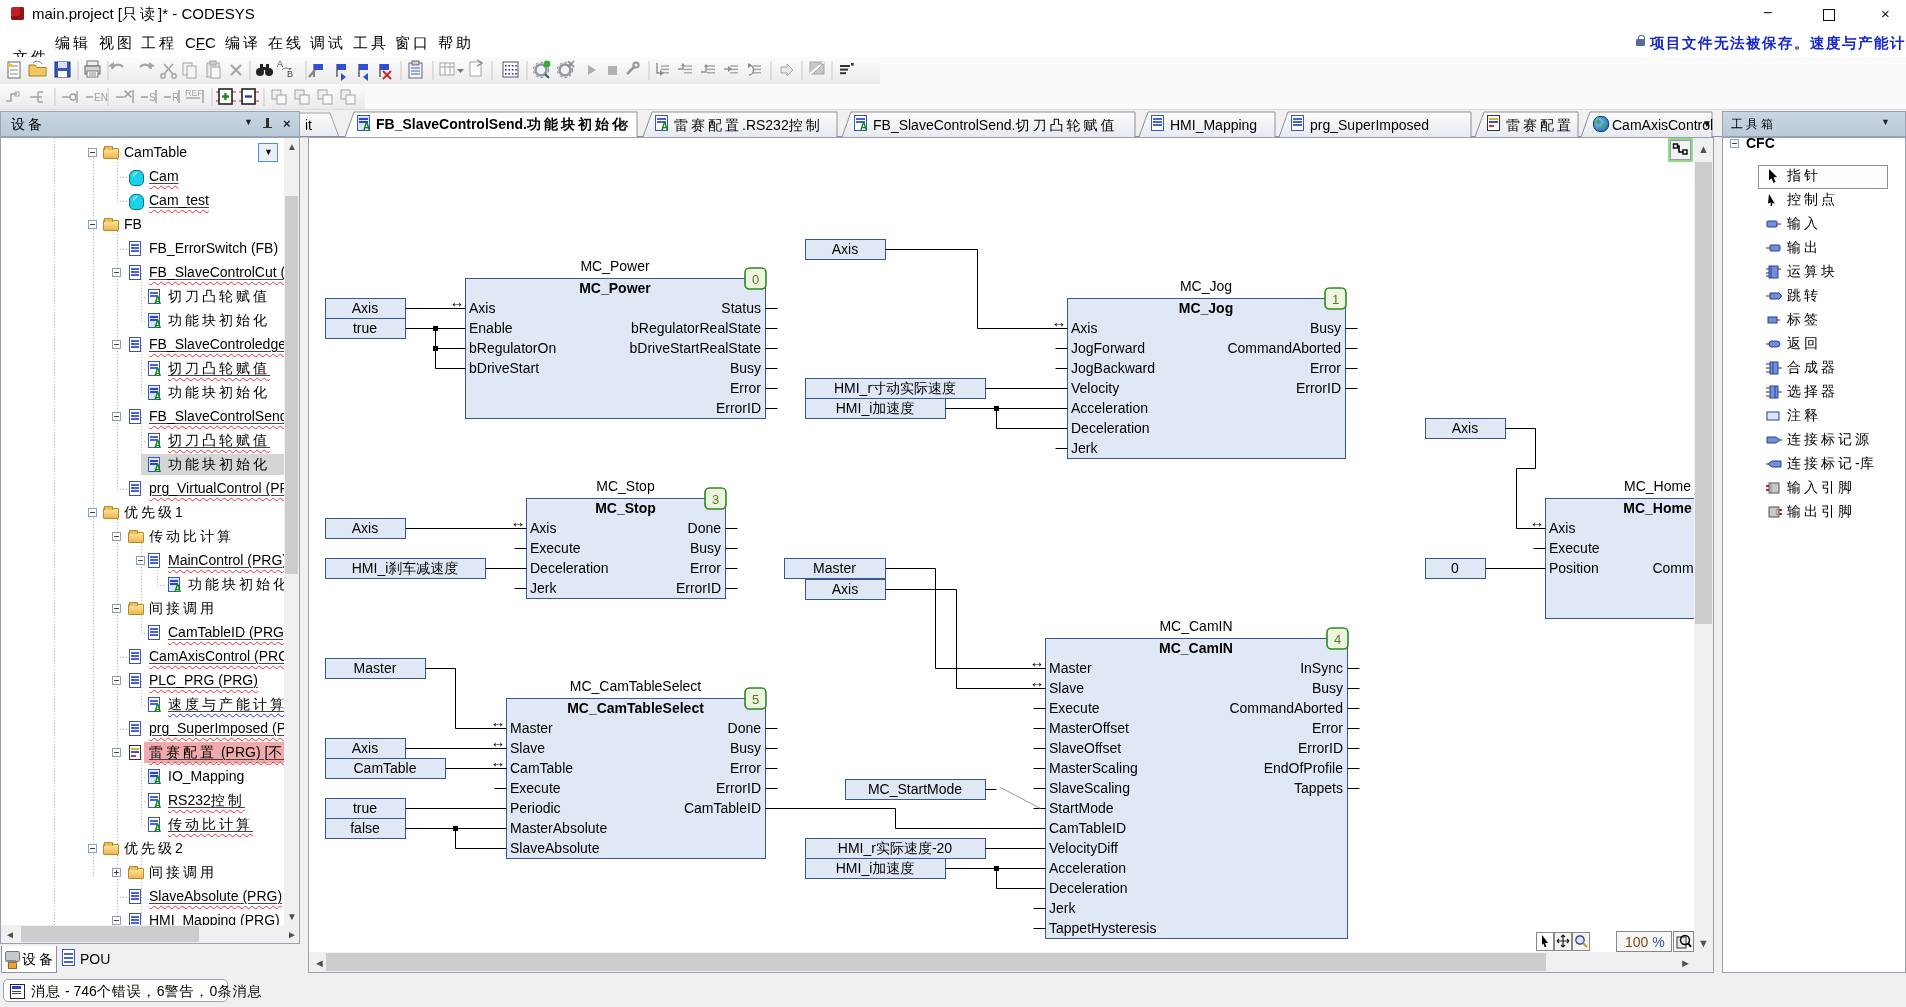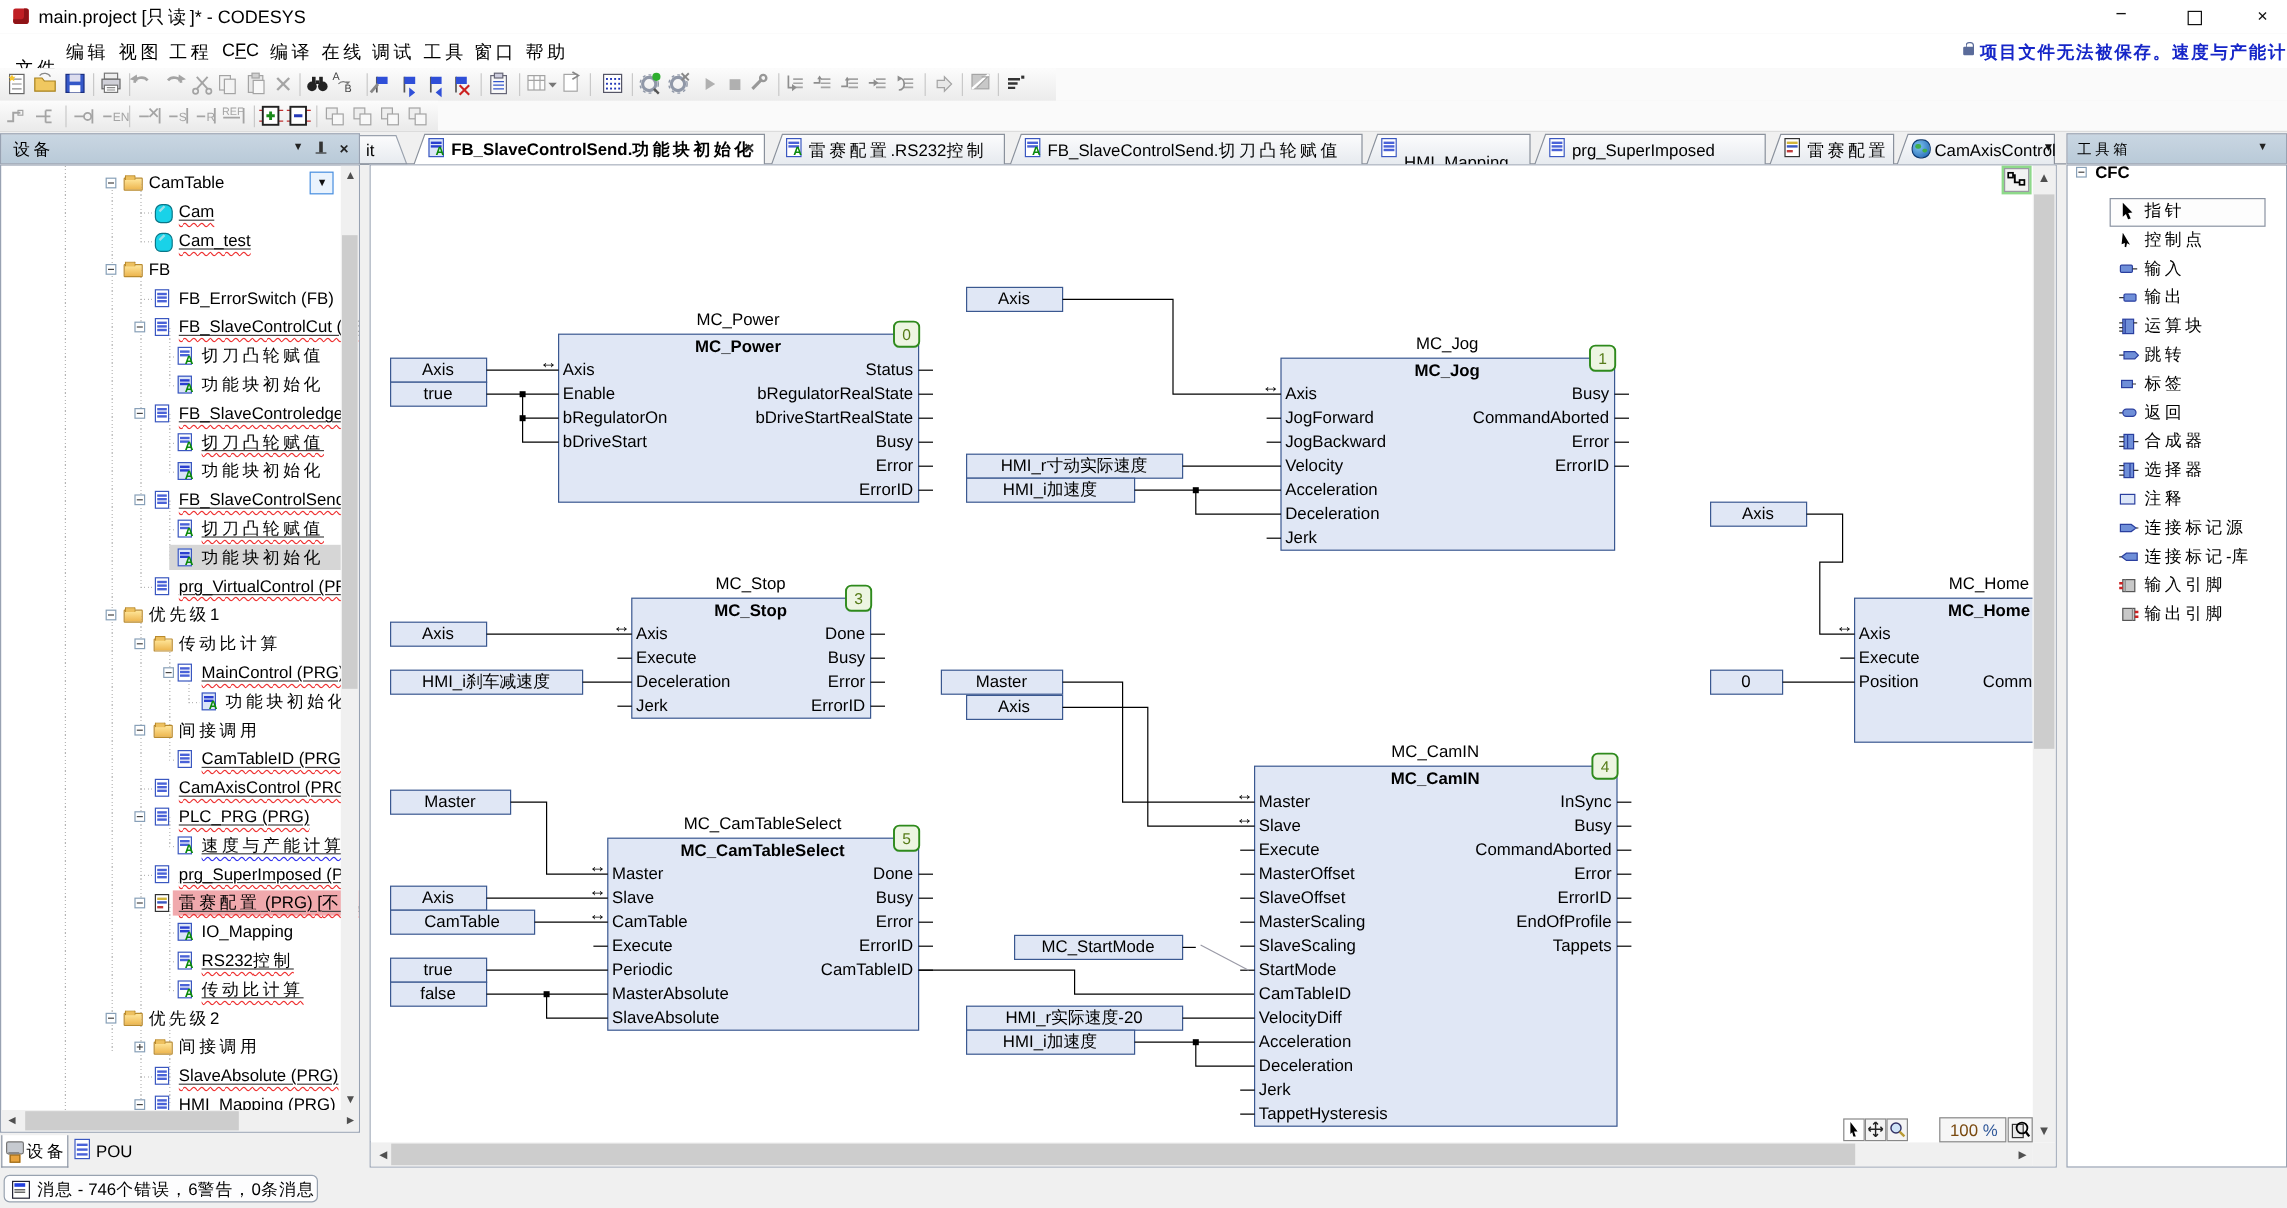--- a/index.html
+++ b/index.html
@@ -480,21 +480,21 @@
 <div class="ab" style="left:5px;top:951px;width:13px;height:9px;background:#c6cad0;border:1px solid #777;border-radius:2px"></div>
 <div class="ab" style="left:8px;top:962px;width:7px;height:5px;background:#e8a33d;border:1px solid #9a6a1a"></div>
 <div class="ab" style="left:7px;top:960px;width:9px;height:2px;background:#888"></div>
 <div class="tx" style="left:22px;top:951px;font-size:14px"><span style="letter-spacing:3px">设备</span></div>
 <div class="page" style="left:62px;top:949px;width:13px;height:17px">
     <i style="top:3px"></i>
     <i style="top:7px"></i>
     <i style="top:11px"></i>
   </div>
 <div class="tx" style="left:80px;top:951px;font-size:14px">POU</div>
-<div class="ab" style="left:3px;top:979px;width:262px;height:23px;background:#fdfdfe;
+<div class="ab" style="left:3px;top:979px;width:225px;height:23px;background:#fdfdfe;
  border:1px solid #98a2b0;border-radius:5px;box-sizing:border-box">
 <div class="ab" style="left:6px;top:4px;width:13px;height:13px;border:1px solid #223;background:#fff">
 <div class="ab" style="left:1px;top:1px;width:9px;height:3px;background:#223edc"></div>
 <div class="ab" style="left:1px;top:6px;width:9px;height:1px;background:#444"></div>
 <div class="ab" style="left:1px;top:8px;width:9px;height:1px;background:#444"></div>
 </div>
 <div class="tx" style="left:27px;top:3px;font-size:14px"><span style="letter-spacing:1px">消息</span> - 746<span style="letter-spacing:1px">个错误，</span>6<span style="letter-spacing:1px">警告，</span>0<span style="letter-spacing:1px">条消息</span></div>
 </div>
 <div class="ab" style="left:300px;top:110px;width:1422px;height:28px;background:#f0f0f0;overflow:hidden">
     <svg width="1422" height="28" style="position:absolute;left:0;top:0">
@@ -524,21 +524,21 @@
       <i style="top:2px"></i>
       <i style="top:5px"></i>
     </div>
     <div class="gA tx" style="left:560px;top:11px">A</div>
 <div class="tx" style="left:573px;top:7px;font-size:14px;">FB_SlaveControlSend.<span style="letter-spacing:3px">切刀凸轮赋值</span></div>
 <div class="page" style="left:851px;top:5px;width:13px;height:16px">
       <i style="top:2px"></i>
       <i style="top:5px"></i>
       <i style="top:8px"></i>
     </div>
-<div class="tx" style="left:870px;top:7px;font-size:14px;margin-top:10px;">HMI_Mapping</div>
+<div class="tx" style="left:870px;top:7px;font-size:14px;">HMI_Mapping</div>
 <div class="page" style="left:991px;top:5px;width:13px;height:16px">
       <i style="top:2px"></i>
       <i style="top:5px"></i>
       <i style="top:8px"></i>
     </div>
 <div class="tx" style="left:1010px;top:7px;font-size:14px;">prg_SuperImposed</div>
 <div class="page" style="left:1187px;top:5px;width:13px;height:16px;border-color:#333">
       <i style="top:2px;background:#d2b53a"></i>
       <i style="top:5px;background:#3a57c0"></i>
       <i style="top:9px;background:#c03a3a;width:5px"></i>

